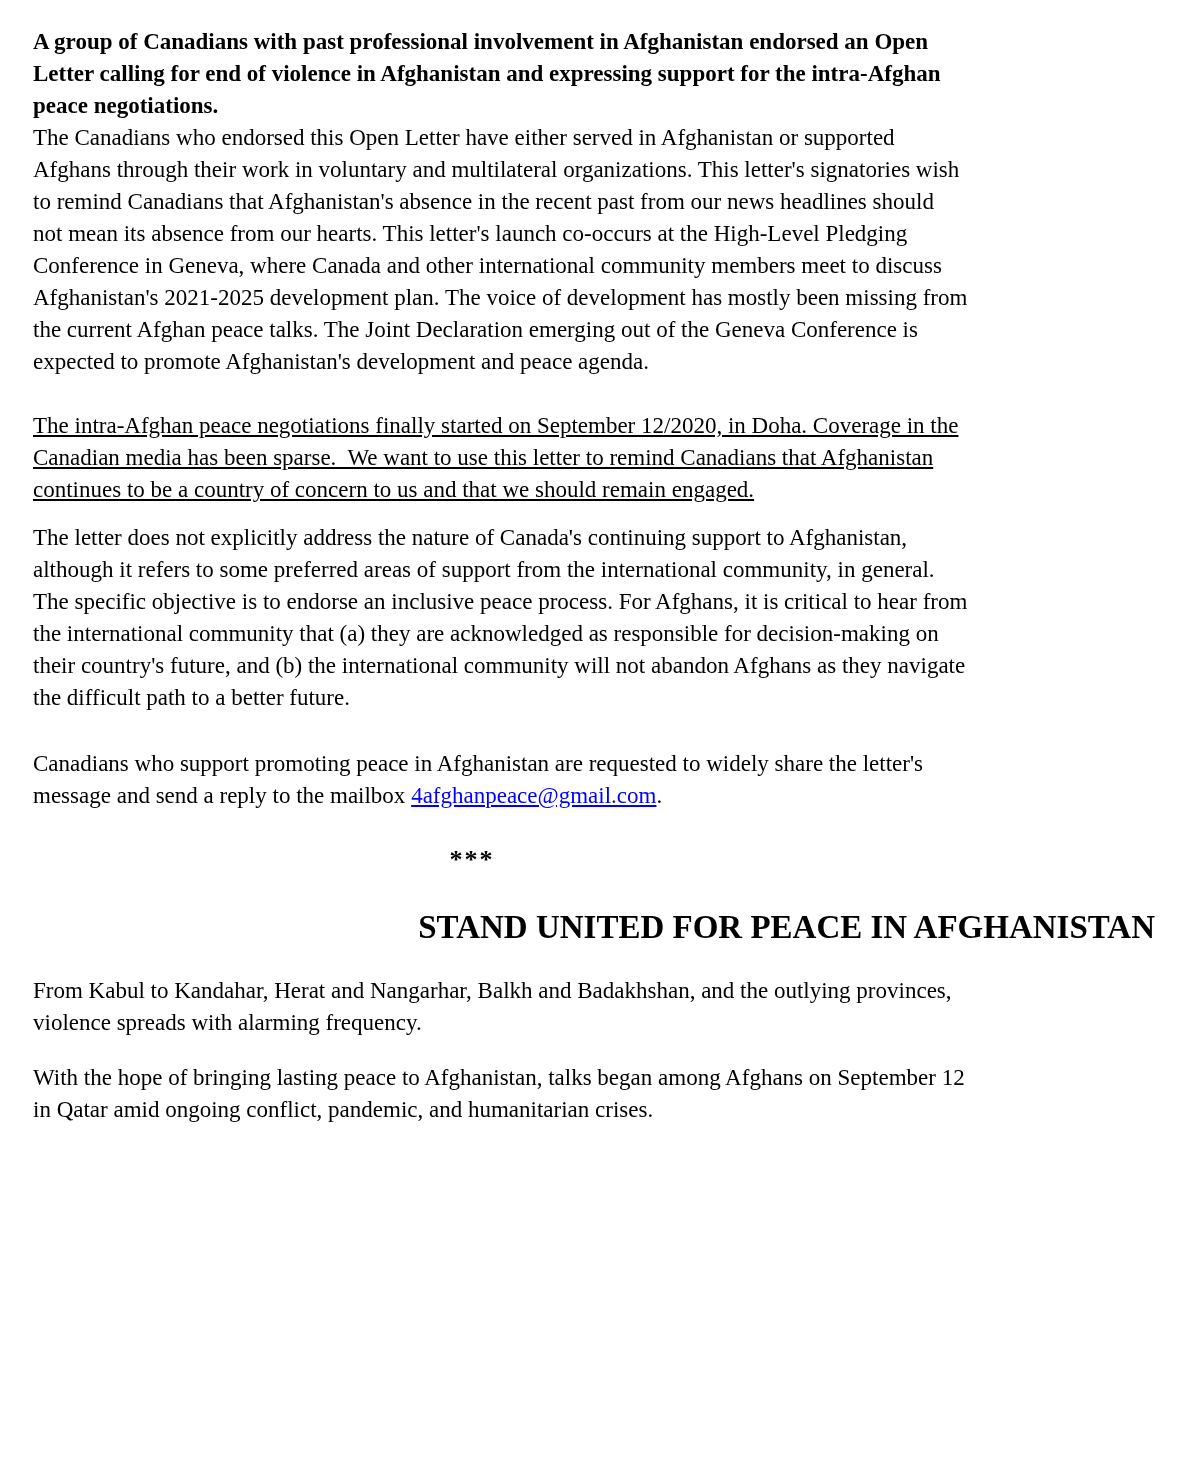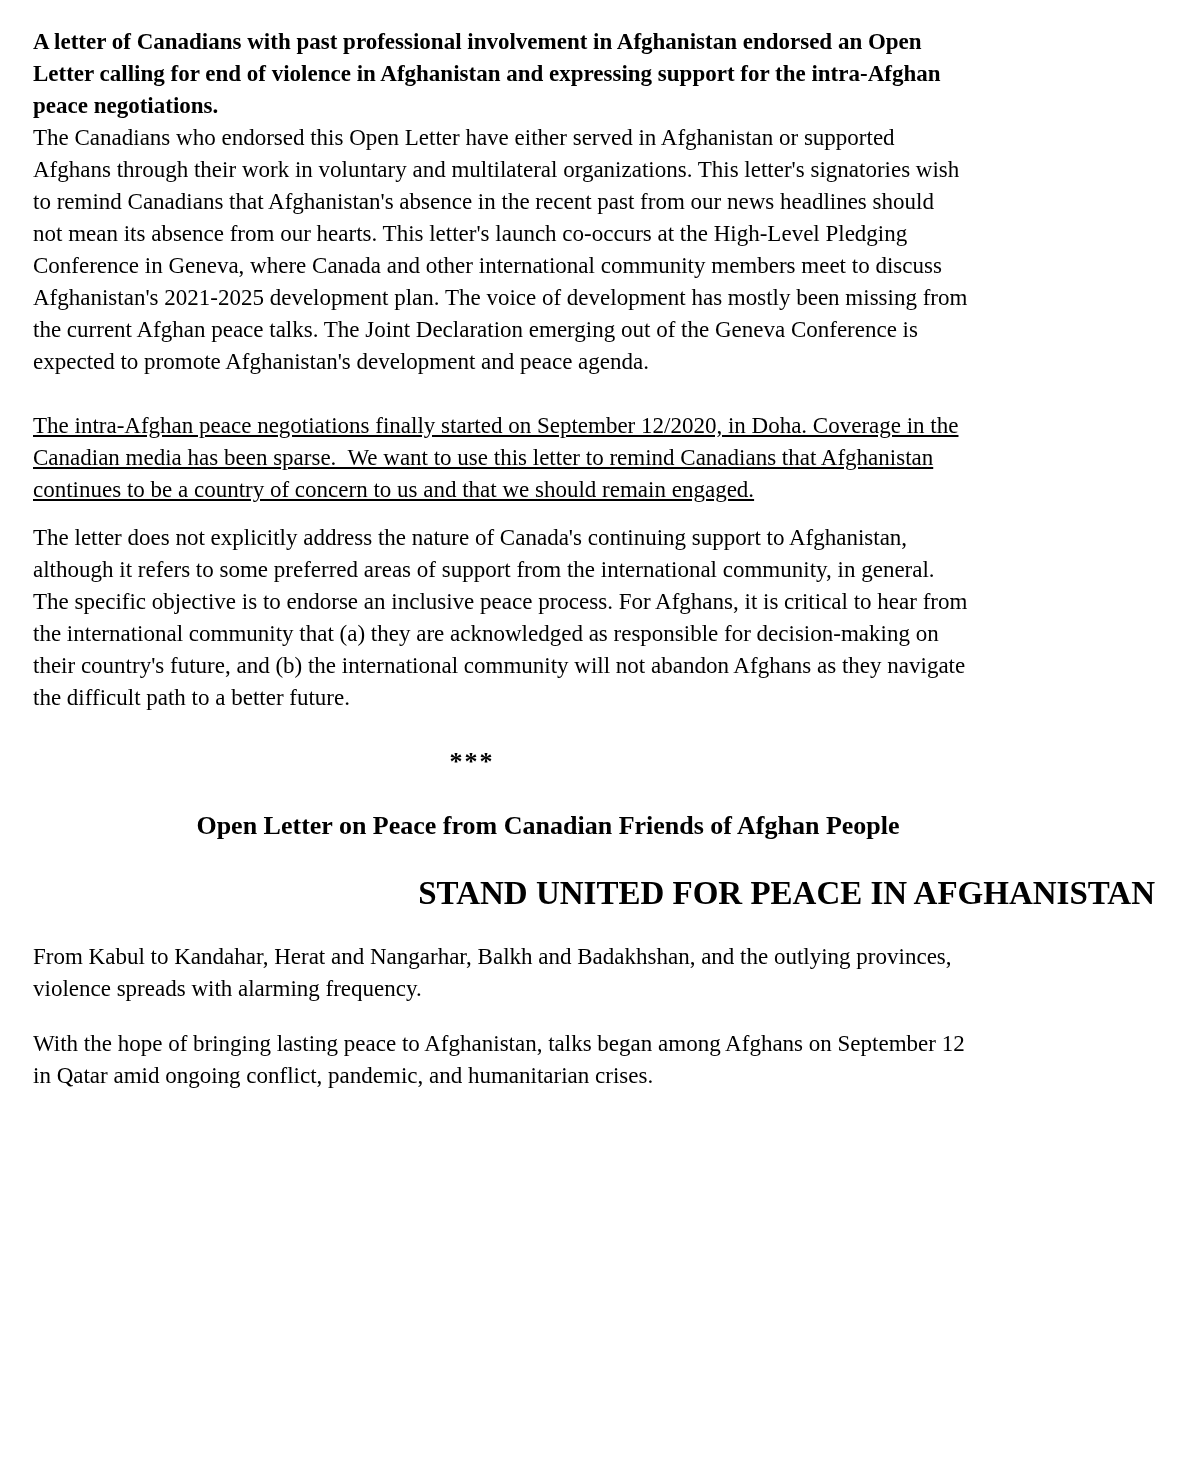--- a/index.html
+++ b/index.html
@@ -70,21 +70,21 @@
     color: #0000ff;
     text-decoration: underline;
     cursor: pointer;
   }
 </style>
 </head>
 <body>
 
 <div class="page">
 
-  <p class="para bold">A letter of Canadians with past professional involvement in Afghanistan endorsed an Open
+  <p class="para bold">A group of Canadians with past professional involvement in Afghanistan endorsed an Open
 Letter calling for end of violence in Afghanistan and expressing support for the intra-Afghan
 peace negotiations.</p>
 
   <p class="para mt33">The Canadians who endorsed this Open Letter have either served in Afghanistan or supported
 Afghans through their work in voluntary and multilateral organizations. This letter's signatories wish
 to remind Canadians that Afghanistan's absence in the recent past from our news headlines should
 not mean its absence from our hearts. This letter's launch co-occurs at the High-Level Pledging
 Conference in Geneva, where Canada and other international community members meet to discuss
 Afghanistan's 2021-2025 development plan. The voice of development has mostly been missing from
 the current Afghan peace talks. The Joint Declaration emerging out of the Geneva Conference is
@@ -94,25 +94,26 @@
 Canadian media has been sparse.  We want to use this letter to remind Canadians that Afghanistan
 continues to be a country of concern to us and that we should remain engaged.</p>
 
   <p class="para mt0">The letter does not explicitly address the nature of Canada's continuing support to Afghanistan,
 although it refers to some preferred areas of support from the international community, in general.
 The specific objective is to endorse an inclusive peace process. For Afghans, it is critical to hear from
 the international community that (a) they are acknowledged as responsible for decision-making on
 their country's future, and (b) the international community will not abandon Afghans as they navigate
 the difficult path to a better future.</p>
 
+  <p class="para mt34"><span>Canadians who support promoting peace in Afghanistan are requested to widely share the letter's
+message and send a reply to the mailbox </span><a class="email-link" href="#">4afghanpeace@gmail.com</a><span>.</span></p>
 
 
   <div class="sep">***</div>
 
-  <h2 class="heading-open-letter">Open Letter on Peace from Canadian Friends of Afghan People</h2>
 
   <h1 class="heading-stand-united">STAND UNITED FOR PEACE IN AFGHANISTAN</h1>
 
   <p class="para mt28">From Kabul to Kandahar, Herat and Nangarhar, Balkh and Badakhshan, and the outlying provinces,
 violence spreads with alarming frequency.</p>
 
 
   <p class="para mt23">With the hope of bringing lasting peace to Afghanistan, talks began among Afghans on September 12
 in Qatar amid ongoing conflict, pandemic, and humanitarian crises.</p>
 

